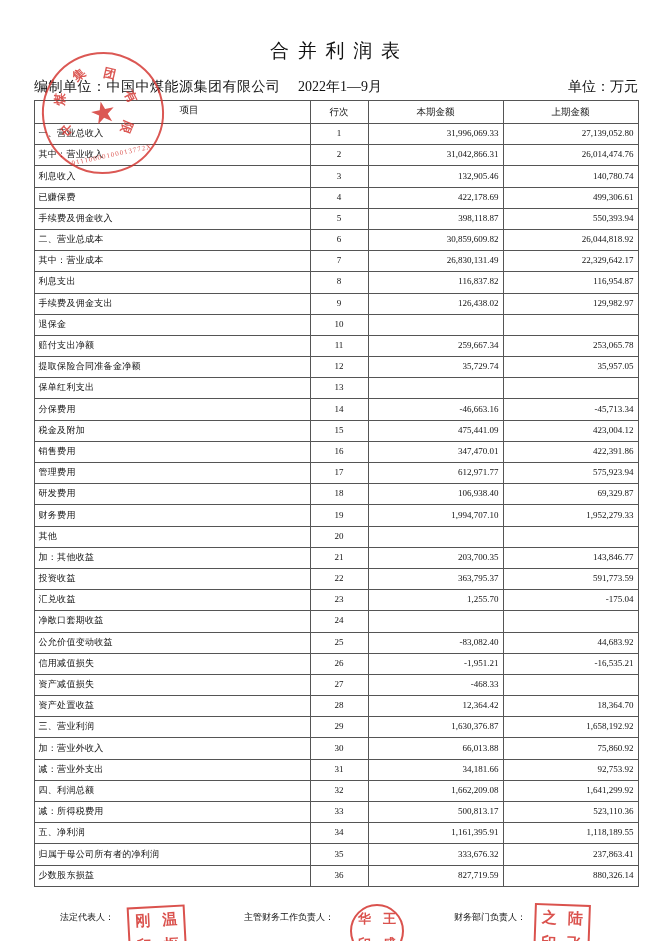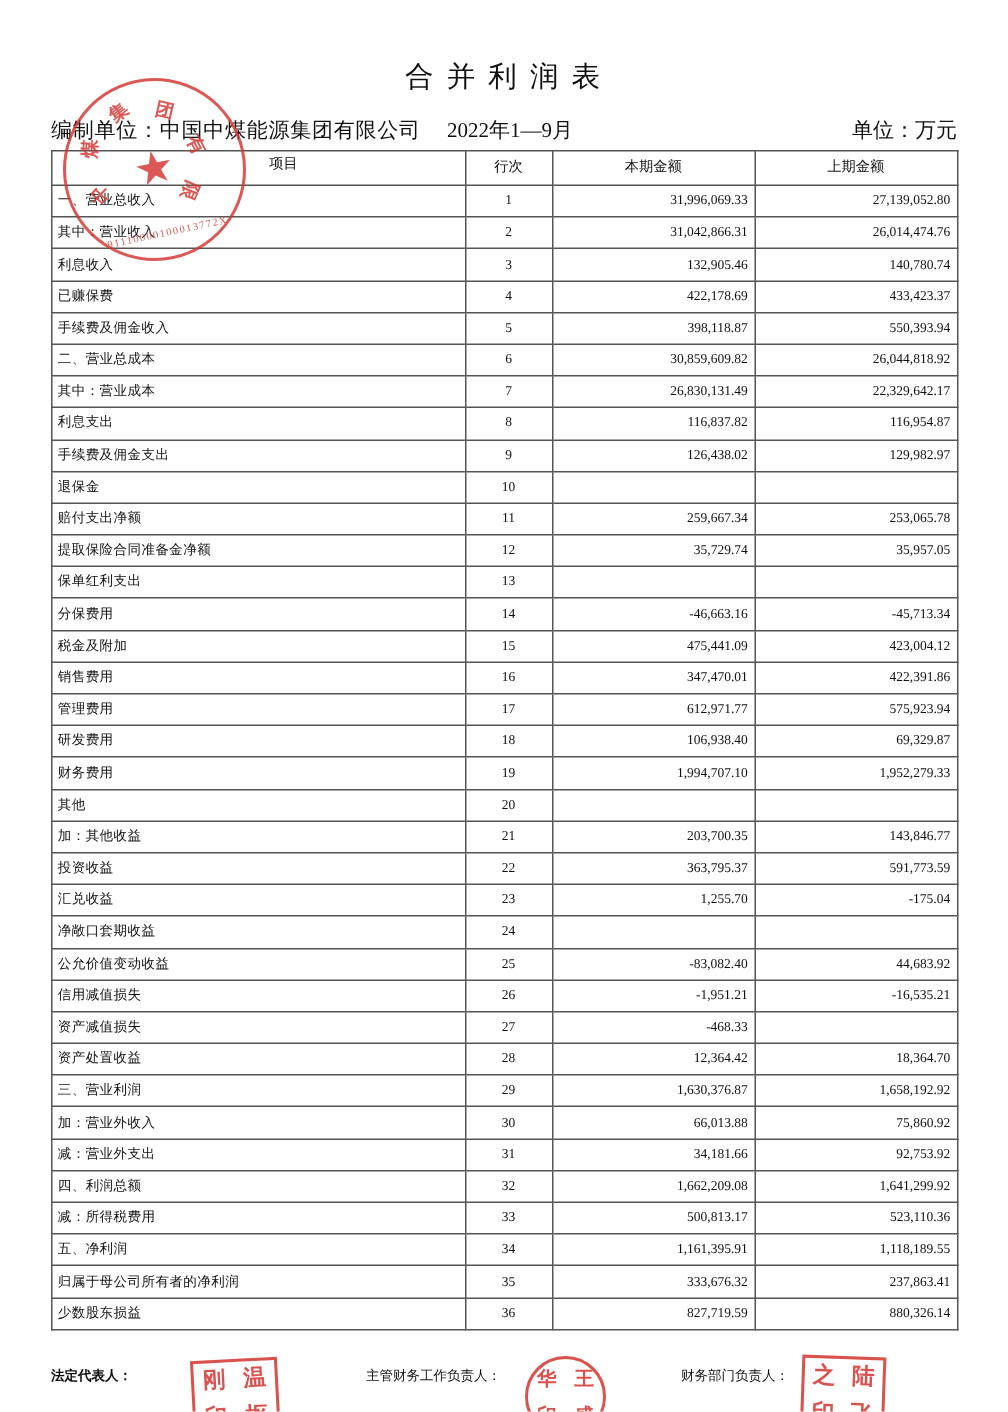--- a/index.html
+++ b/index.html
@@ -109,21 +109,21 @@
     position: relative;
     margin: 16px 34px 0 34px;
     height: 60px;
     font-size: 9px;
   }
   .footer .sig {
     position: absolute;
     top: 8px;
     white-space: nowrap;
   }
-  .sig1 { left: 0; font-weight: bold; }
+  .sig1 { left: 26px; }
   .sig2 { left: 210px; }
   .sig3 { left: 420px; }
 
   
   .stamp {
     position: absolute;
     pointer-events: none;
   }
   .round-stamp {
     border: 2.5px solid #d4342f;
@@ -272,21 +272,21 @@
         <tr>
           <td class="item ind2">利息收入</td>
           <td class="line">3</td>
           <td class="num">132,905.46</td>
           <td class="num">140,780.74</td>
         </tr>
         <tr>
           <td class="item ind2">已赚保费</td>
           <td class="line">4</td>
           <td class="num">422,178.69</td>
-          <td class="num">433,423.37</td>
+          <td class="num">499,306.61</td>
         </tr>
         <tr>
           <td class="item ind2">手续费及佣金收入</td>
           <td class="line">5</td>
           <td class="num">398,118.87</td>
           <td class="num">550,393.94</td>
         </tr>
         <tr>
           <td class="item ind0">二、营业总成本</td>
           <td class="line">6</td>

